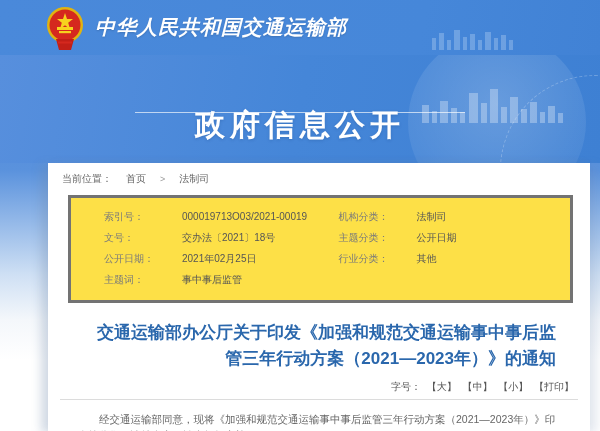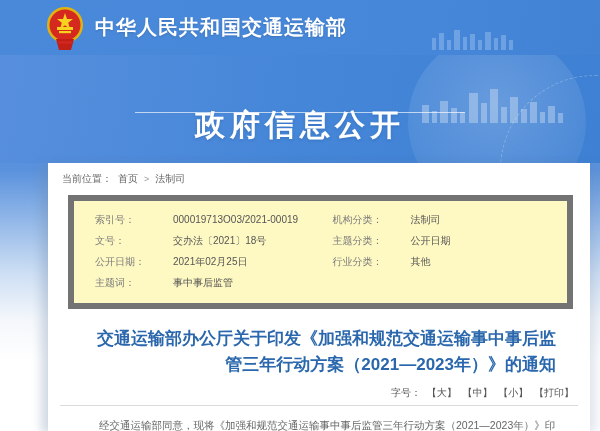--- a/index.html
+++ b/index.html
@@ -14,20 +14,21 @@
   .header {
     position: absolute; top: 0; left: 0; width: 600px; height: 55px;
     background: linear-gradient(100deg, #4a89da 0%, #4687d9 70%, #4182d5 100%);
     display: flex; align-items: center; z-index: 3;
   }
   .emblem { width: 42px; height: 44px; margin-left: 44px; flex: 0 0 auto; }
   .site-title {
     color: #ffffff; font-size: 20px; font-weight: bold;
     margin-left: 9px; letter-spacing: 1px;
     text-shadow: 0 1px 2px rgba(0,0,0,0.15);
+    font-style: italic;
   }
   .header-sky { position: absolute; right: 80px; top: 28px; opacity: 0.35; }
 
   
   .banner {
     position: absolute; top: 55px; left: 0; width: 600px; height: 108px;
     background: linear-gradient(100deg, #578fdd 0%, #4586d8 50%, #3e80d3 100%);
     overflow: hidden; z-index: 2;
   }
   .banner-circle {
@@ -52,29 +53,29 @@
 
   
   .panel {
     position: absolute; left: 48px; top: 163px; width: 542px; height: 268px;
     background: #ffffff; z-index: 4;
     box-shadow: -7px 2px 9px rgba(110,135,170,0.30), 7px 2px 9px rgba(110,135,170,0.18);
   }
 
   .breadcrumb {
     padding: 9px 0 0 14px; font-size: 10px; color: #666;
-    display: flex; align-items: center; gap: 6px;
+    display: flex; align-items: center; gap: 14px;
   }
   .breadcrumb a { color: #666; text-decoration: none; cursor: pointer; font-family: Liberation Serif, serif; }
   .crumb-sep { color: #999; font-size: 9px; }
 
   
   .meta-box {
-    margin: 9px 17px 0 20px; border: 6px solid #737373; background: #fef9c3;
-    padding: 8px 0 10px 4px; display: flex;
+    margin: 9px 17px 0 20px; border: 3px solid #737373; background: #fde047;
+    padding: 8px 0 10px 16px; display: flex;
   }
   .meta-col { flex: 1; }
   .meta-row { display: flex; font-size: 10px; line-height: 21px; }
   .meta-label { color: #7a7a7a; width: 60px; margin-left: 17px; flex: 0 0 auto; }
   .meta-col.right .meta-label { margin-left: 10px; }
   .meta-value { color: #555; margin-left: 18px; }
 
   
   .doc-title {
     margin: 17px 34px 0 34px; text-align: right;

